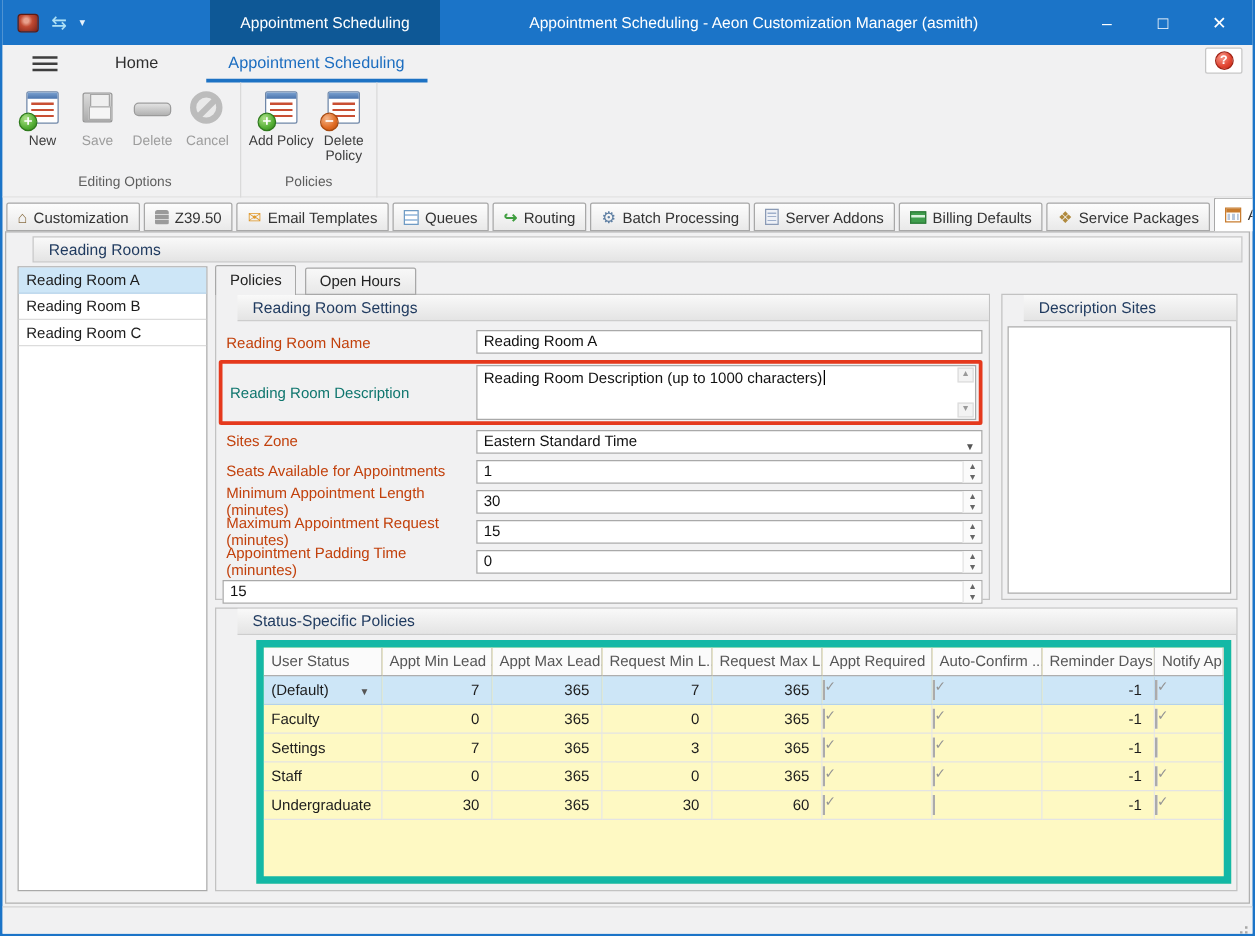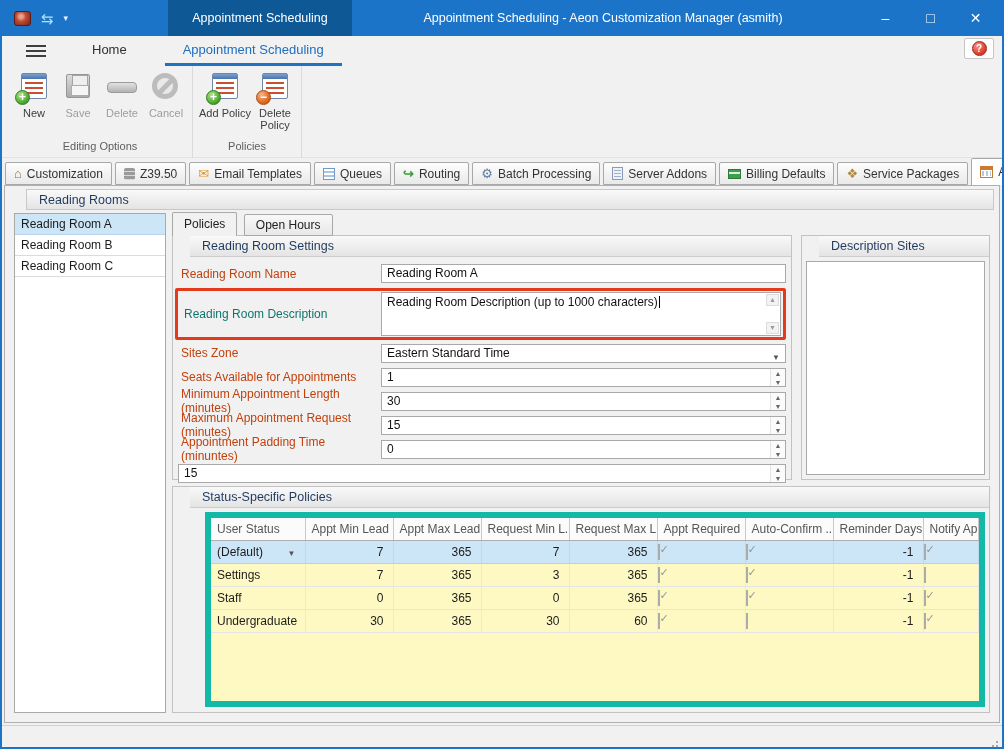--- a/index.html
+++ b/index.html
@@ -412,20 +412,31 @@
                 <td class="num">7</td>
                 <td class="num">365</td>
                 <td class="num">7</td>
                 <td class="num">365</td>
                 <td class="ck"><span class="cbx checked"></span></td>
                 <td class="ck"><span class="cbx checked"></span></td>
                 <td class="num">-1</td>
                 <td class="ck"><span class="cbx checked"></span></td>
               </tr>
               <tr>
+                <td>Faculty</td>
+                <td class="num">0</td>
+                <td class="num">365</td>
+                <td class="num">0</td>
+                <td class="num">365</td>
+                <td class="ck"><span class="cbx checked"></span></td>
+                <td class="ck"><span class="cbx checked"></span></td>
+                <td class="num">-1</td>
+                <td class="ck"><span class="cbx checked"></span></td>
+              </tr>
+              <tr>
                 <td>Settings</td>
                 <td class="num">7</td>
                 <td class="num">365</td>
                 <td class="num">3</td>
                 <td class="num">365</td>
                 <td class="ck"><span class="cbx checked"></span></td>
                 <td class="ck"><span class="cbx checked"></span></td>
                 <td class="num">-1</td>
                 <td class="ck"><span class="cbx"></span></td>
               </tr>

